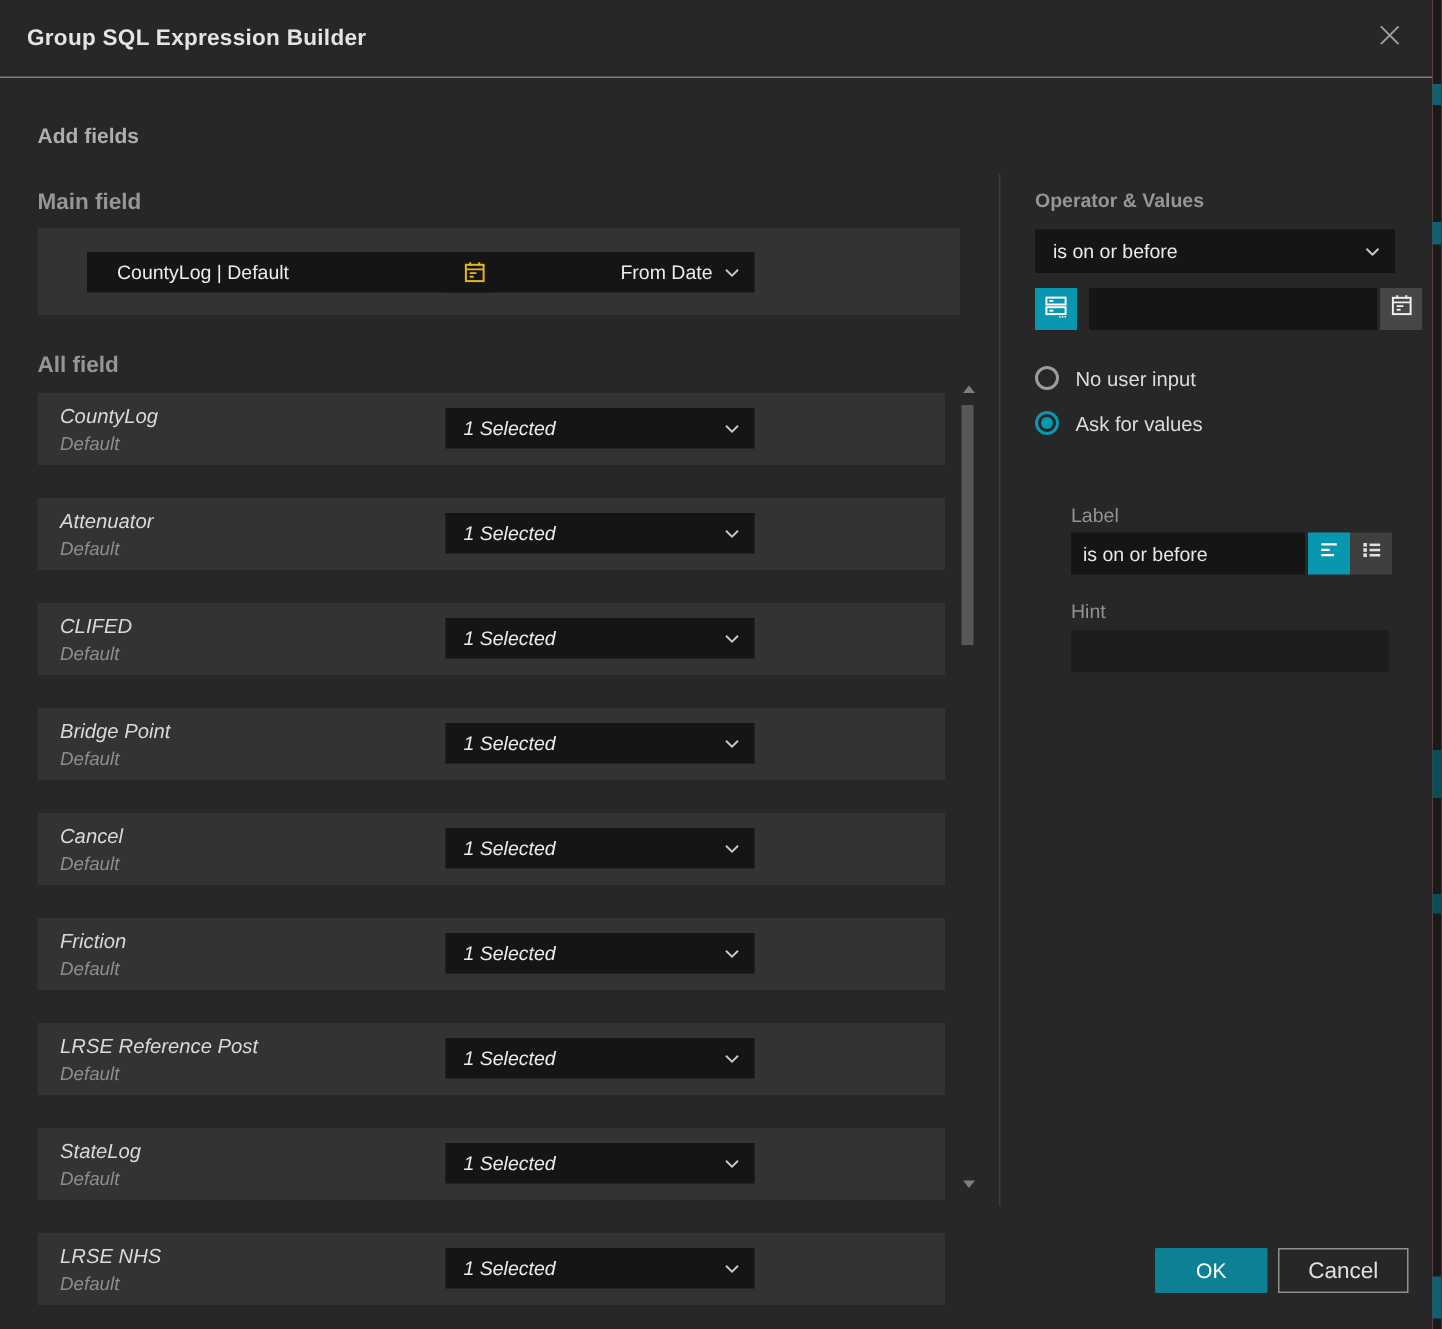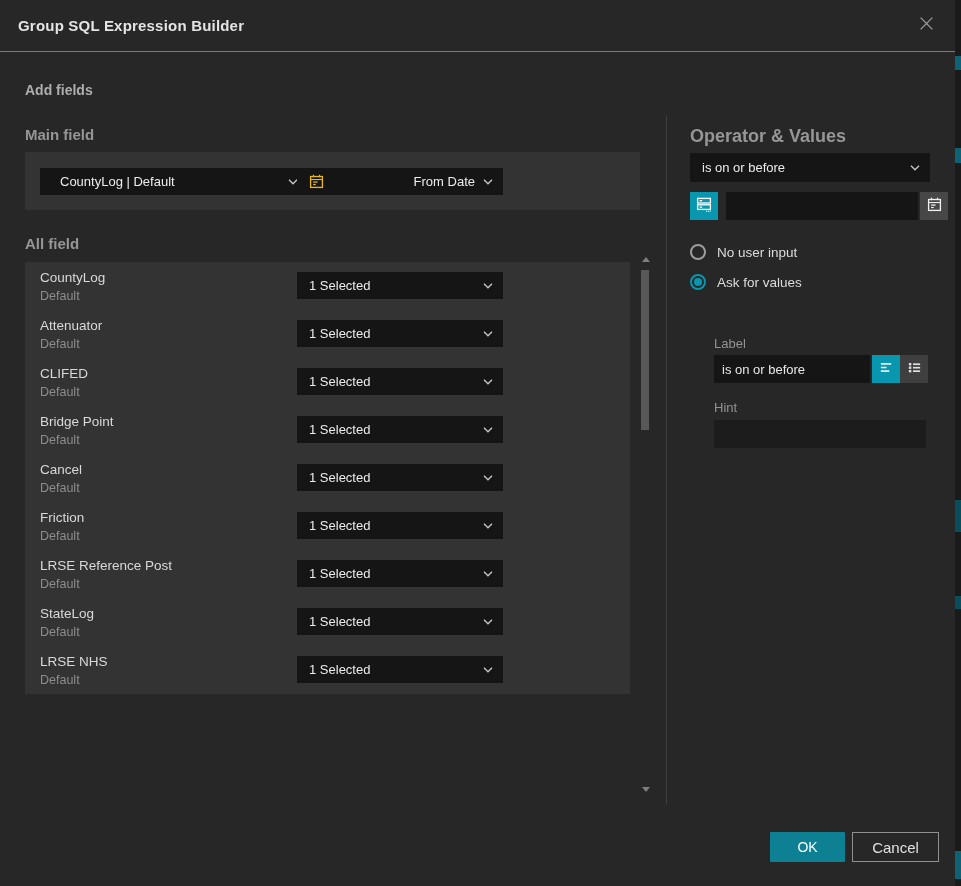--- a/index.html
+++ b/index.html
@@ -25,43 +25,43 @@
 
   .section-label{position:absolute;font-size:15px;font-weight:700;color:#969696;}
   .heading-add{position:absolute;left:25px;top:82px;font-size:14px;font-weight:700;color:#aeaeae;}
 
   
   .main-panel{position:absolute;left:25px;top:152px;width:615px;height:58px;background:var(--panel-bg);}
   .dd{display:flex;align-items:center;height:27px;background:var(--input-bg);color:#ececec;
     font-size:13px;padding:0 10px 0 12px;cursor:pointer;}
   .dd .dd-text{flex:1;white-space:nowrap;overflow:hidden;}
   .dd .chev{color:#c9c9c9;display:flex;align-items:center;margin-left:8px;}
-  .dd-layer{position:absolute;left:15px;top:16px;width:268px;padding-left:20px;}
+  .dd-layer{position:absolute;left:33px;top:16px;width:268px;padding-left:20px;}
   .dd-field{position:absolute;left:272px;top:16px;width:206px;text-align:right;}
   .dd-field .cal{display:flex;align-items:center;margin-right:8px;}
 
   
-  .rows{position:absolute;left:25px;top:262px;width:605px;display:flex;flex-direction:column;gap:0;}
+  .rows{position:absolute;left:25px;top:262px;width:605px;display:flex;flex-direction:column;gap:22px;font-style:italic;}
   .frow{position:relative;height:48px;background:var(--panel-bg);}
   .frow .fname{position:absolute;left:15px;top:8px;font-size:13.5px;color:#d9d9d9;}
   .frow .fsub{position:absolute;left:15px;top:27px;font-size:12.5px;color:#8d8d8d;}
   .frow .dd{position:absolute;left:272px;top:10px;width:206px;}
 
   
   .sb-up{position:absolute;left:642px;top:257px;width:0;height:0;
     border-left:4px solid transparent;border-right:4px solid transparent;border-bottom:5px solid #7e7e7e;}
   .sb-thumb{position:absolute;left:641px;top:270px;width:8px;height:160px;background:#585858;cursor:pointer;}
   .sb-down{position:absolute;left:642px;top:787px;width:0;height:0;
     border-left:4px solid transparent;border-right:4px solid transparent;border-top:5px solid #7e7e7e;}
 
   .v-divider{position:absolute;left:666px;top:116px;width:1px;height:688px;background:#3e3e3e;}
 
   
   .op-panel{position:absolute;left:690px;top:116px;width:240px;height:700px;}
-  .op-heading{position:absolute;left:0;top:10px;font-size:18px;font-weight:700;color:#969696;}
+  .op-heading{position:absolute;left:0;top:10px;font-size:13px;font-weight:700;color:#969696;}
   .op-dd{position:absolute;left:0;top:37px;width:240px;height:29px;}
   .value-row{position:absolute;left:0;top:76px;width:240px;height:28px;display:flex;}
   .sq-btn{width:28px;height:28px;display:flex;align-items:center;justify-content:center;cursor:pointer;flex:none;}
   .sq-btn.teal{background:var(--accent-bright);}
   .sq-btn.gray{background:#474747;}
   .value-input{flex:1;margin:0 2px 0 8px;height:28px;background:var(--input-bg);border:none;
     color:#e8e8e8;font-size:13px;padding:0 8px;outline:none;font-family:inherit;}
 
   .radio{position:absolute;left:0;display:flex;align-items:center;gap:11px;cursor:pointer;}
   .radio-1{top:128px;}

